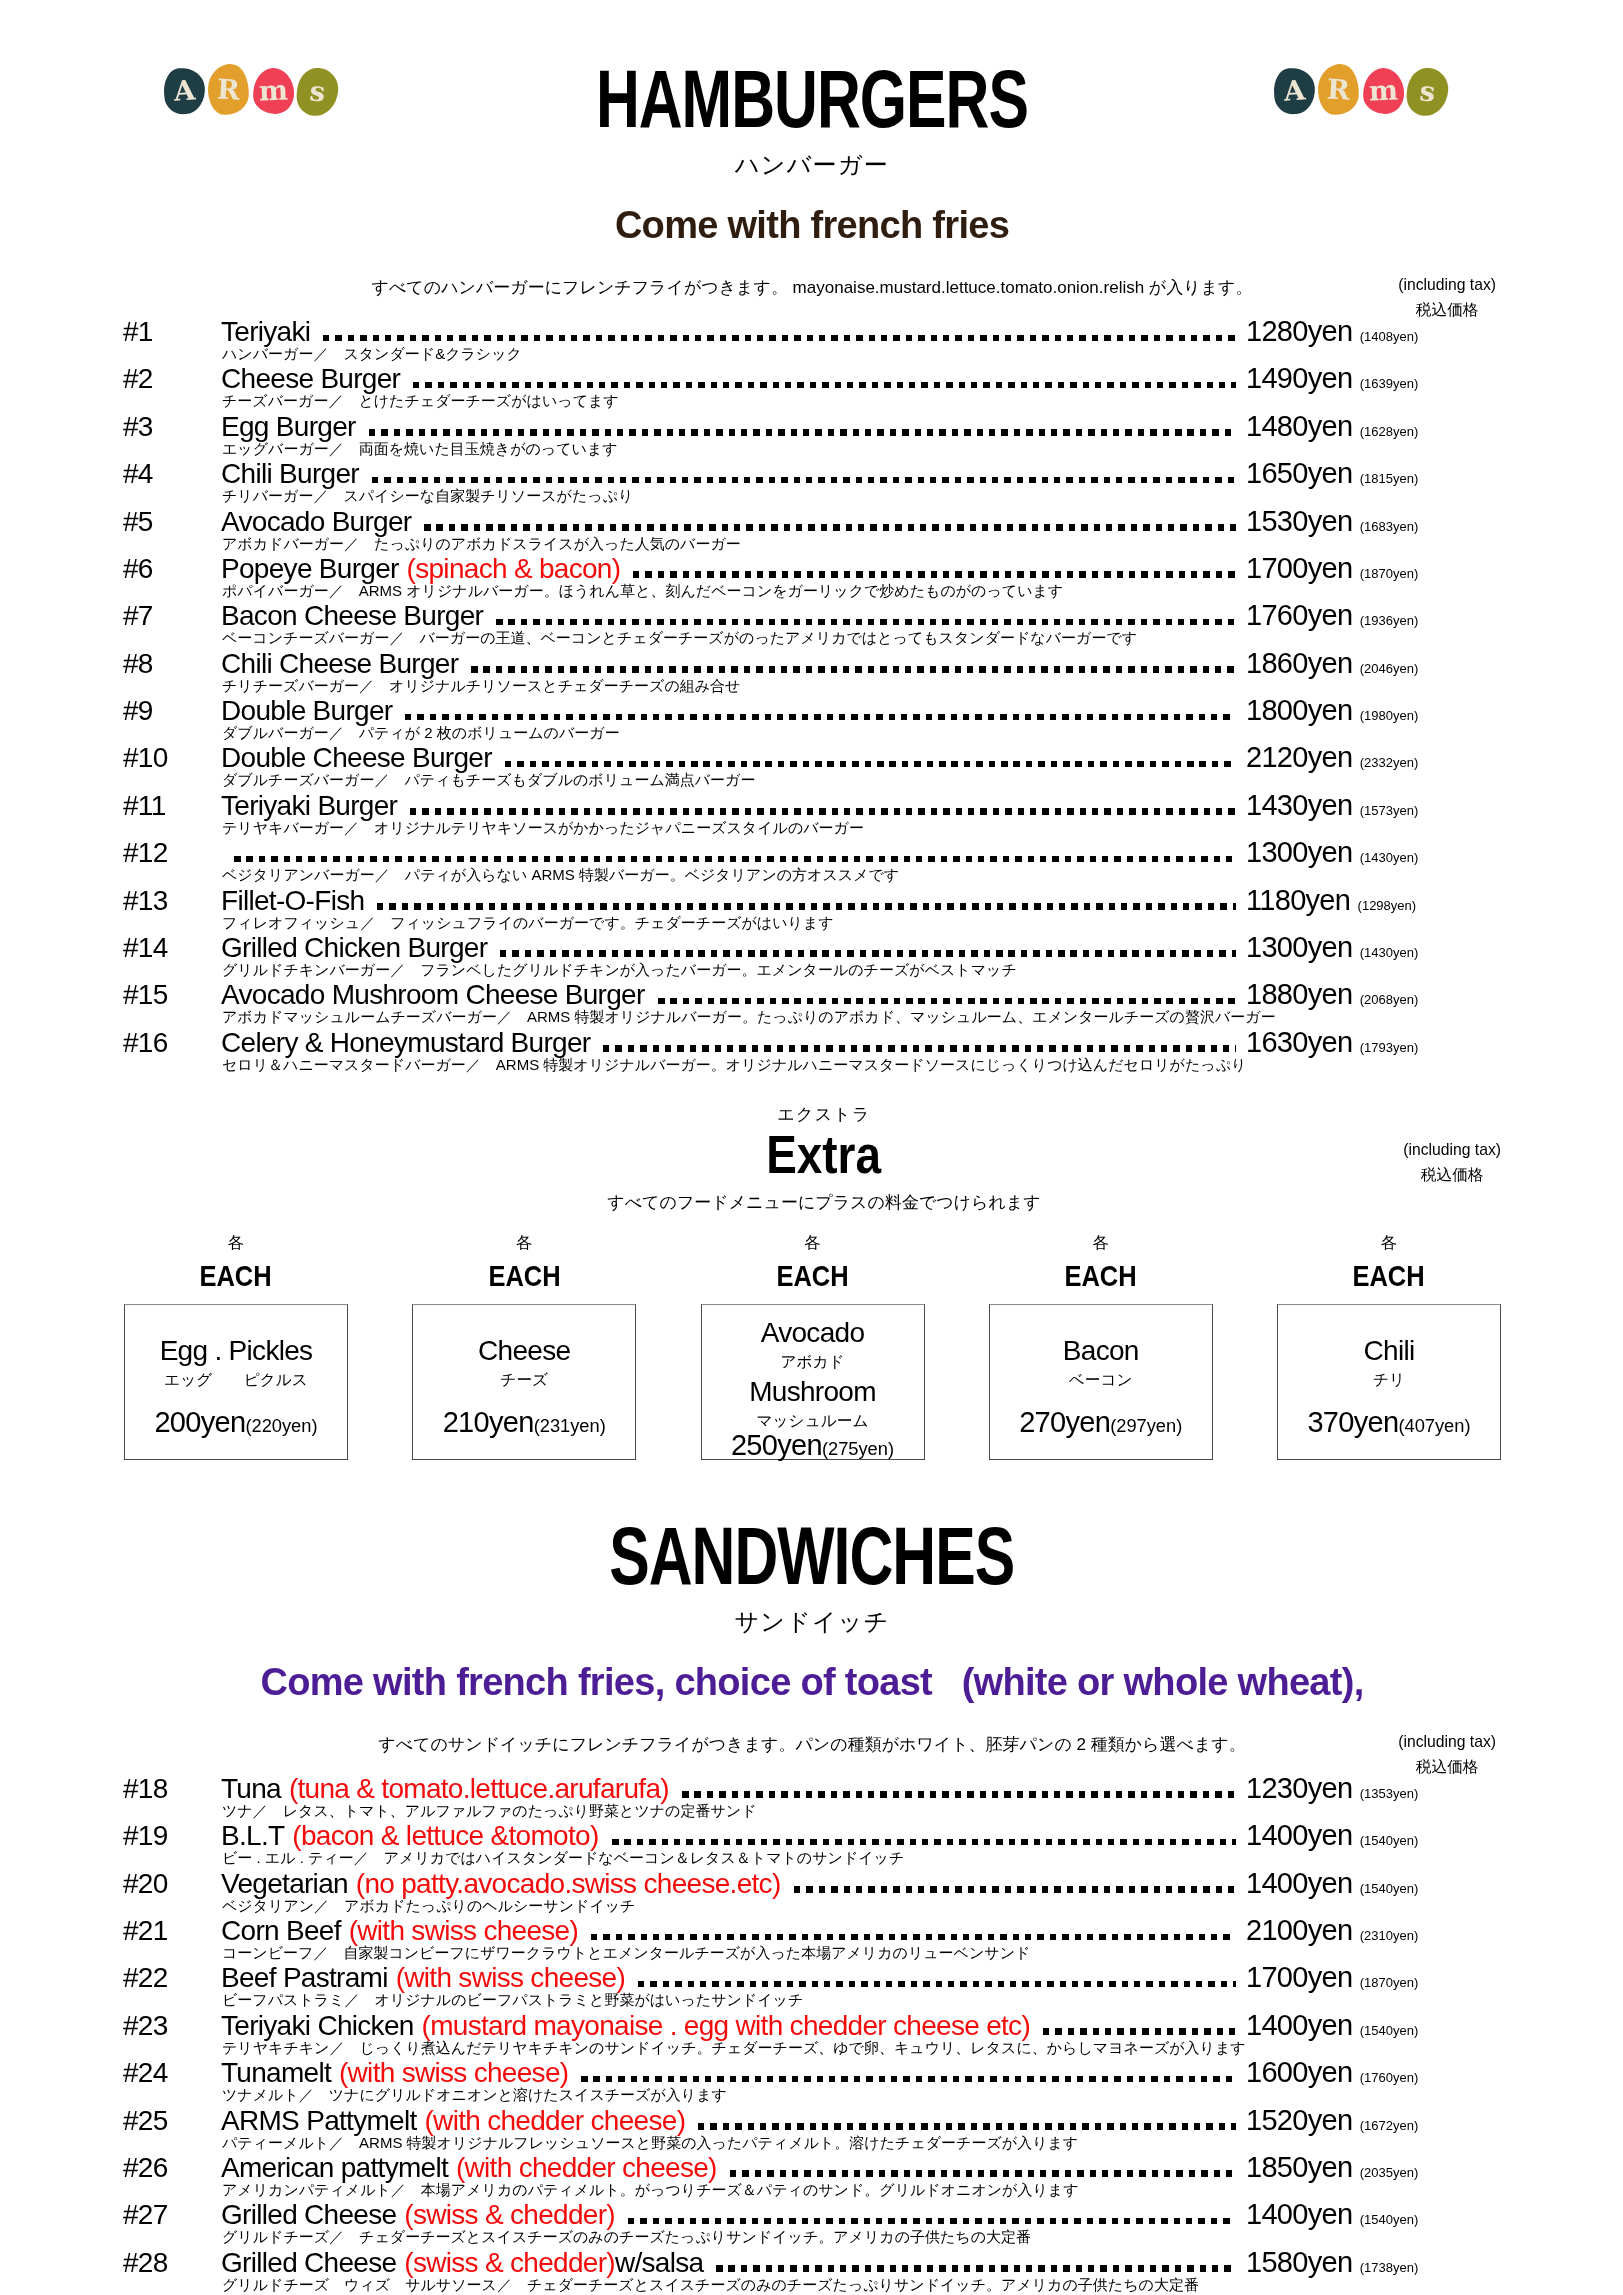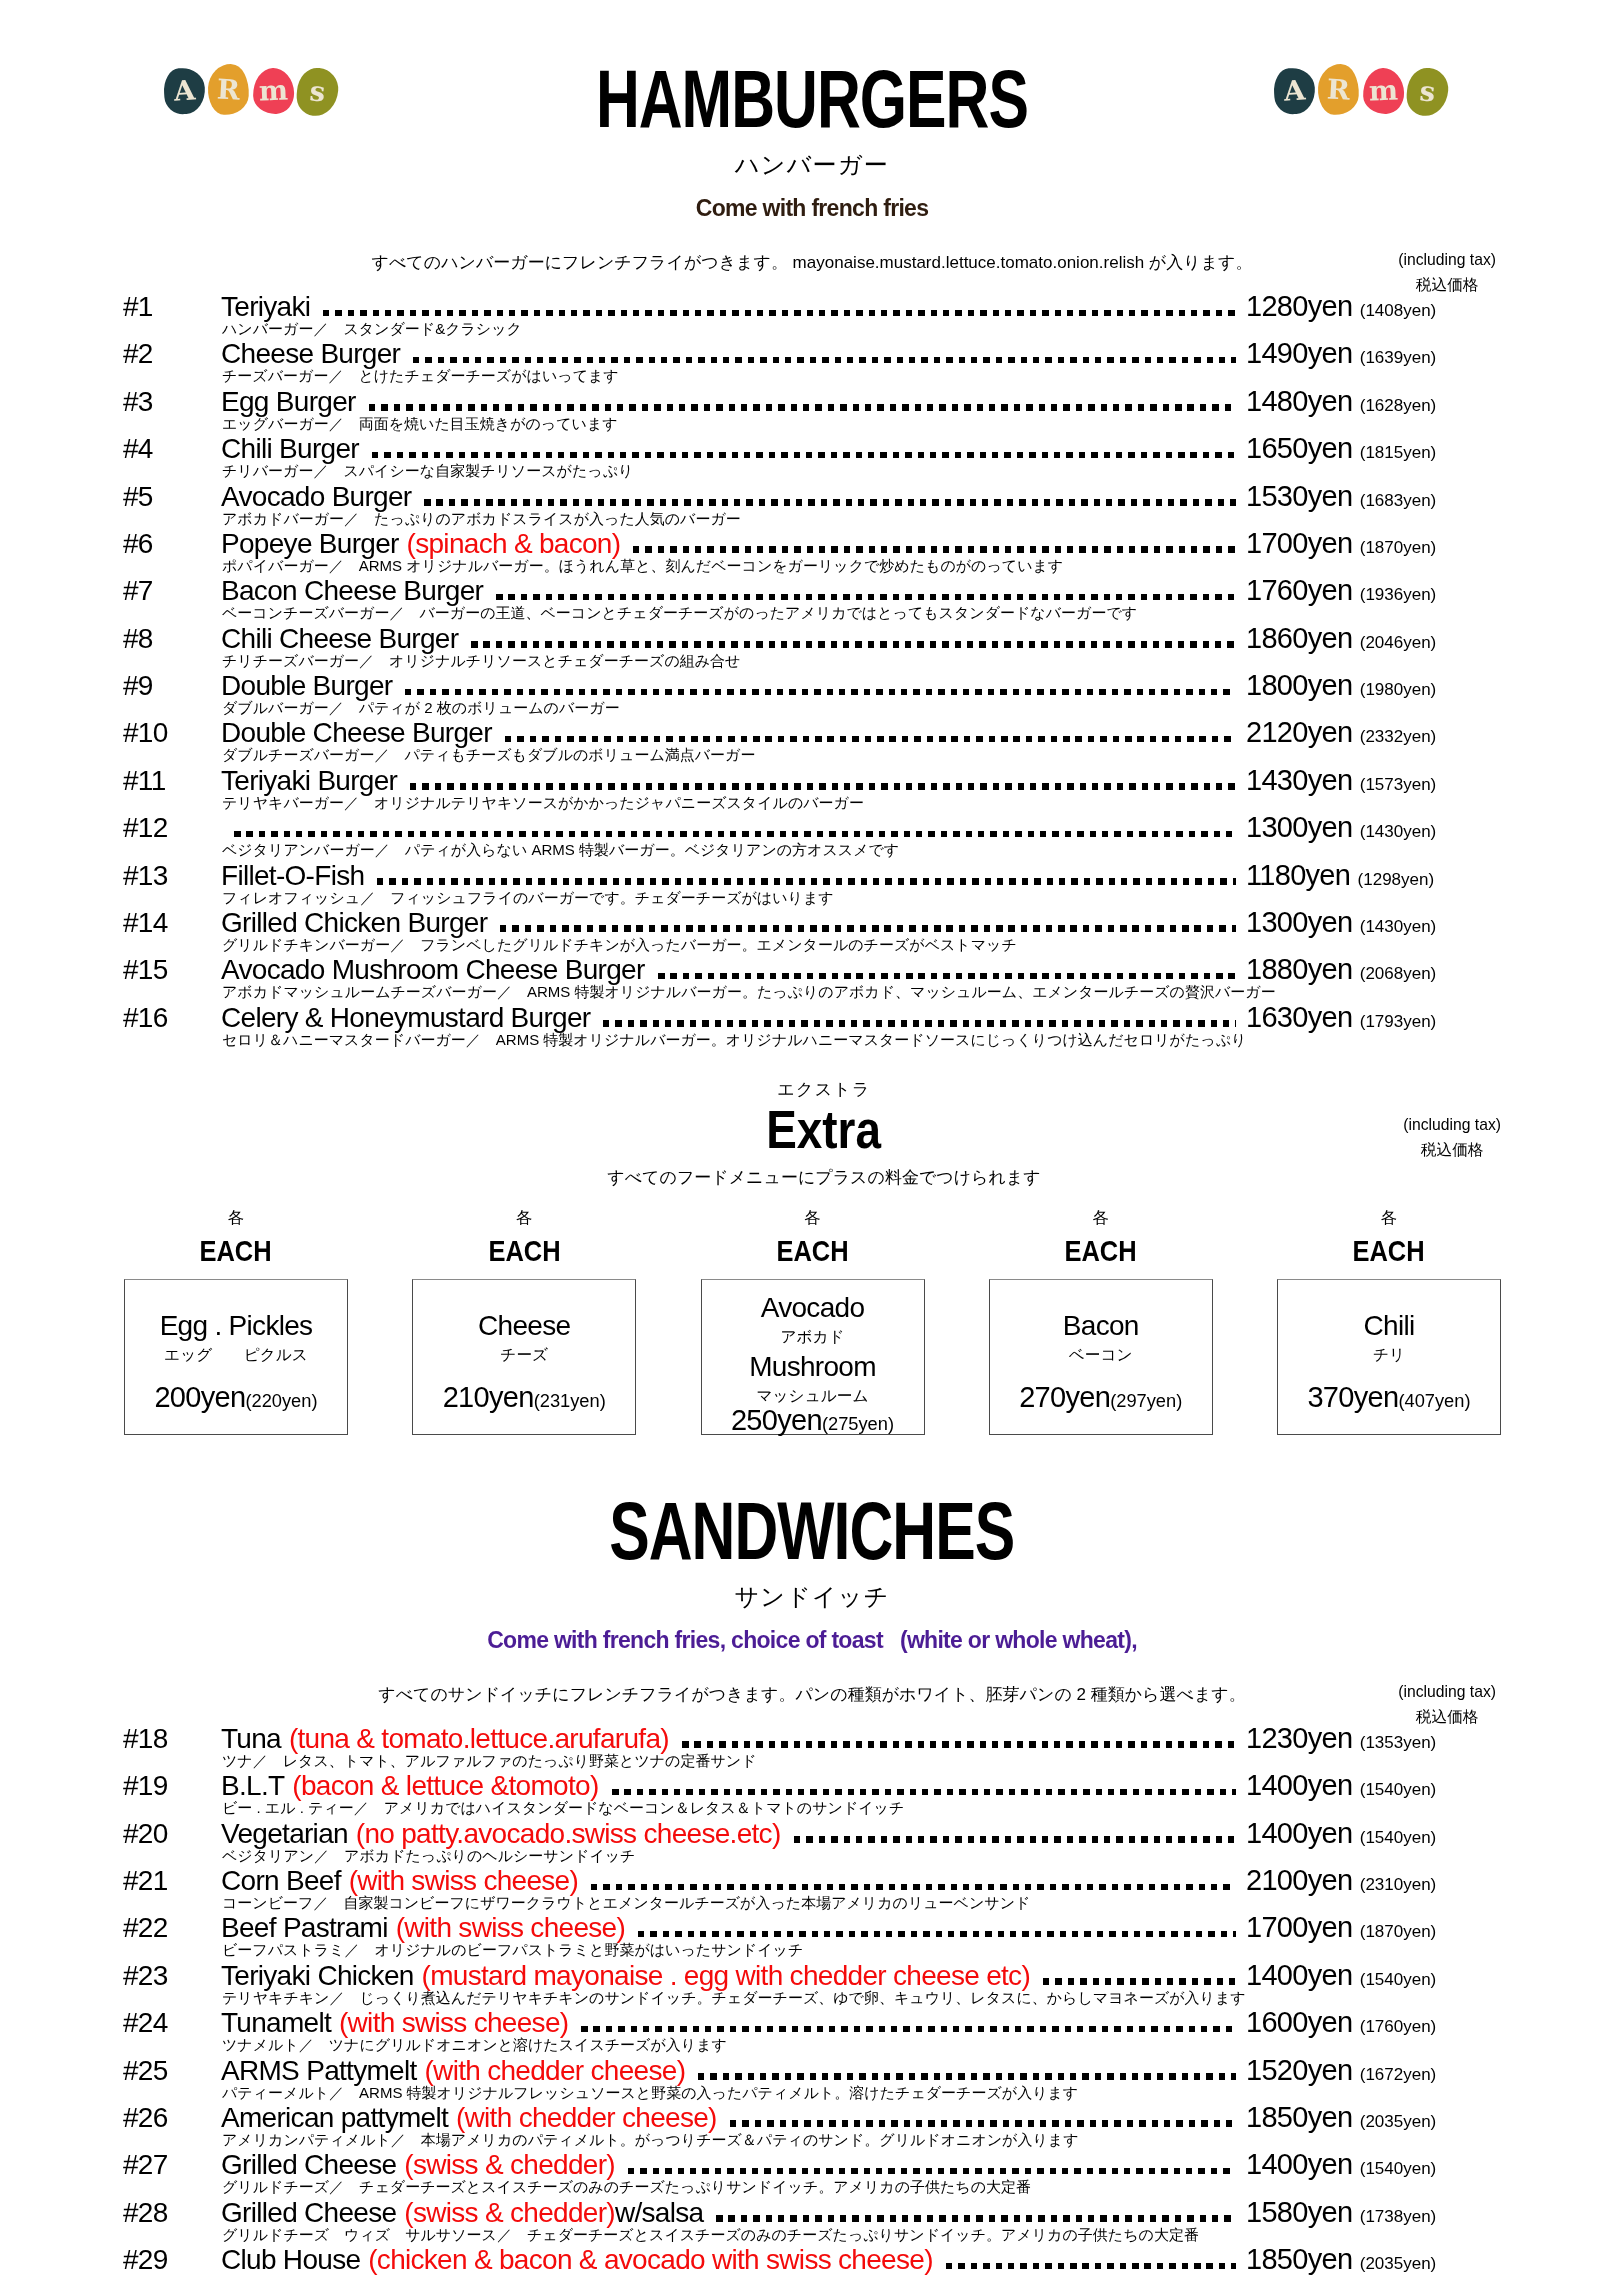--- a/index.html
+++ b/index.html
@@ -9,21 +9,21 @@
     -webkit-font-smoothing:antialiased;
   }
   .cond{display:inline-block;transform:scaleX(.74);transform-origin:center;white-space:nowrap;}
   .cond85{display:inline-block;transform:scaleX(.85);transform-origin:center;white-space:nowrap;}
 
   
   .menu-header{position:relative;text-align:center;}
   .menu-header.first{padding-top:58px;}
   .menu-header h1{margin:0;font-size:82px;line-height:1;font-weight:bold;letter-spacing:-1.3px;}
   .title-jp{font-size:24px;margin-top:9px;letter-spacing:1.3px;}
-  .subtitle{font-size:23px;font-weight:bold;margin-top:14px;letter-spacing:-0.7px;white-space:pre;}
+  .subtitle{font-size:38px;font-weight:bold;margin-top:23px;letter-spacing:-0.7px;white-space:pre;}
   .note-row{position:relative;margin-top:29px;font-size:17px;height:22px;}
   .tax-block{position:absolute;right:128px;text-align:center;font-size:15.7px;line-height:1.6;}
   .tax-block.hb{top:-3.9px;}
   .tax-block.sw{top:-3.9px;}
 
   
   .logo{position:absolute;display:flex;gap:3.3px;}
   .logo.left{left:164px;top:68px;}
   .logo.right{left:1274px;top:68px;}
   .blob{width:41px;height:46px;display:flex;align-items:center;justify-content:center;
@@ -38,21 +38,21 @@
   .mi{margin-bottom:0.7px;}
   .mi-row{display:flex;align-items:baseline;height:31px;}
   .num{flex:none;width:98px;font-size:28px;letter-spacing:-0.7px;}
   .iname{flex:none;font-size:28px;letter-spacing:-0.7px;white-space:nowrap;}
   .iname .red{color:#f40b0b;margin-left:7.9px;}
   .iname .red:empty{display:none;margin:0;}
   .iname .after:empty{display:none;}
   .leader{flex:1;height:6.5px;min-width:13px;margin:0 10.5px 0 13px;
           background:repeating-linear-gradient(to right,#000 0 6.5px,transparent 6.5px 12.4px);}
   .iprice{flex:none;width:260px;font-size:29px;white-space:nowrap;letter-spacing:-0.7px;}
-  .iprice .tax{font-size:17px;letter-spacing:0;}
+  .iprice .tax{font-size:13px;letter-spacing:0;}
   .desc{margin-left:99px;font-size:15px;height:15.7px;line-height:15.7px;white-space:nowrap;}
 
   
   .extra{position:relative;text-align:center;margin-top:31px;margin-left:24px;}
   .extra-jp{font-size:17px;letter-spacing:1.3px;}
   .extra-title{font-size:54px;line-height:1.05;font-weight:bold;}
   .extra-note{font-size:17px;margin-top:7.9px;}
   .extra .tax-block{top:34px;right:123px;}
   .excols{display:flex;justify-content:space-between;padding:0 123px 0 124px;margin-top:18.3px;}
   .excol{width:224px;text-align:center;}

